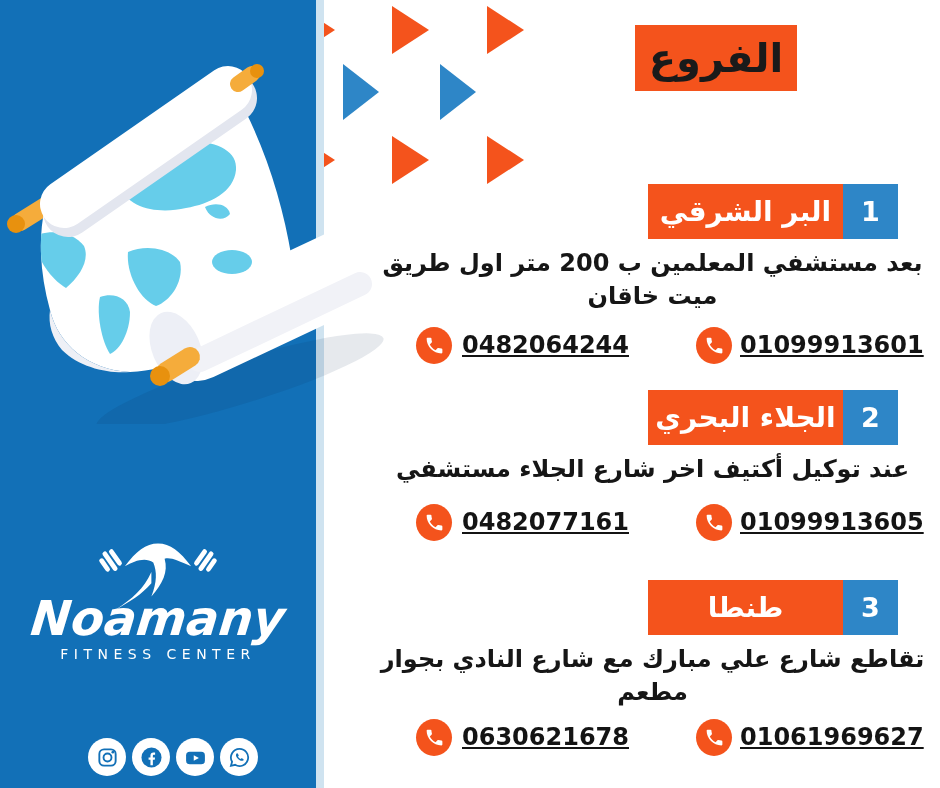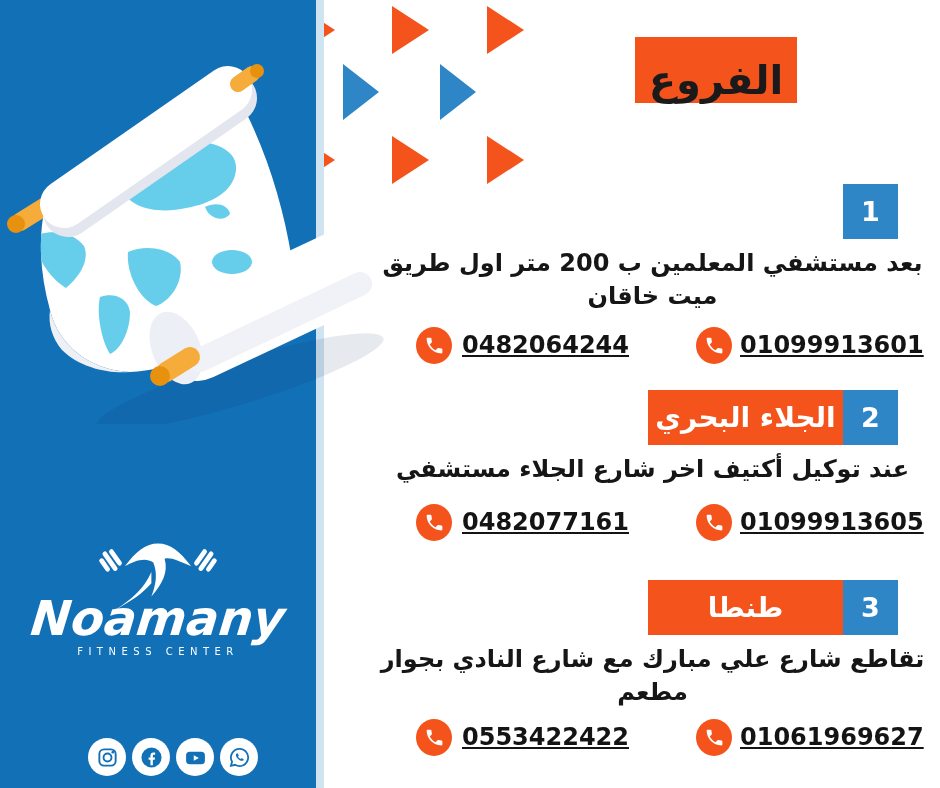--- a/index.html
+++ b/index.html
@@ -10,29 +10,29 @@
   .tri-o{border-top:24px solid transparent;border-bottom:24px solid transparent;border-left:37px solid #F4531C;}
   .tri-b{border-top:28px solid transparent;border-bottom:28px solid transparent;border-left:36px solid #2E86C7;}
   
   .left-panel{position:absolute;left:0;top:0;width:316px;height:788px;background:#1270B7;z-index:2;}
   .panel-edge{position:absolute;left:316px;top:0;width:8px;height:788px;background:#cfe3f0;z-index:2;}
   .scroll-art{position:absolute;left:0;top:52px;width:420px;height:372px;z-index:3;}
   
   .logo{position:absolute;left:18px;top:534px;width:280px;z-index:4;text-align:center;color:#fff;}
   .logo-figure{width:142px;height:76px;display:block;margin:0 auto -18px auto;}
   .logo-name{font-size:48px;font-weight:bold;font-style:italic;transform:skewX(-6deg);line-height:1.1;}
-  .logo-tagline{font-size:10px;letter-spacing:5.5px;margin-top:1px;font-weight:500;}
+  .logo-tagline{font-size:14px;letter-spacing:5.5px;margin-top:1px;font-weight:500;}
   
   .social{position:absolute;left:88px;top:738px;display:flex;gap:6px;z-index:4;}
   .social-circle{width:38px;height:38px;border-radius:50%;background:#fff;display:flex;align-items:center;justify-content:center;}
   .social-circle svg{width:23px;height:23px;display:block;}
   
   .title-box{position:absolute;left:635px;top:25px;width:162px;height:66px;background:#F4531C;
-             display:flex;align-items:flex-end;justify-content:center;z-index:4;
-             font-size:40px;font-weight:bold;color:#1A1A1A;margin-top:12px;}
+             display:flex;align-items:center;justify-content:center;z-index:4;
+             font-size:40px;font-weight:bold;color:#1A1A1A;}
   .branch{position:absolute;left:0;width:940px;height:210px;z-index:4;}
   .branch-0{top:184px;} .branch-1{top:390px;} .branch-2{top:580px;}
   .banner{position:absolute;left:648px;top:0;width:195px;height:55px;background:#F4531C;
           display:flex;align-items:center;justify-content:center;
           color:#fff;font-size:28px;font-weight:bold;}
   .num{position:absolute;left:843px;top:0;width:55px;height:55px;background:#2E86C7;
        display:flex;align-items:center;justify-content:center;
        color:#fff;font-size:27px;font-weight:bold;}
   .address{position:absolute;left:380px;top:63px;width:545px;text-align:center;
            color:#161616;font-size:24px;font-weight:bold;line-height:33px;}
@@ -141,20 +141,23 @@
         </svg>
     </div>
   </div>
 
   <div class="title-box">
     <span dir="rtl">الفروع</span>
   </div>
 
   <div id="branches">
     <div class="branch branch-0">
+      <div class="banner" dir="rtl">
+        <span>البر الشرقي</span>
+      </div>
       <div class="num">
         <span>1</span>
       </div>
       <div class="address" dir="rtl">
         <div class="addr-line">بعد مستشفي المعلمين ب 200 متر اول طريق</div>
         <div class="addr-line">ميت خاقان</div>
       </div>
       <div class="phones">
         <div class="phone-group pg-left">
           <span class="phone-badge">
@@ -216,21 +219,21 @@
       <div class="address" dir="rtl">
         <div class="addr-line">تقاطع شارع علي مبارك مع شارع النادي بجوار مطعم</div>
       </div>
       <div class="phones">
         <div class="phone-group pg-left">
           <span class="phone-badge">
             <svg viewBox="0 0 24 24">
                 <path d="M6.62 10.79c1.44 2.83 3.76 5.14 6.59 6.59l2.2-2.21c.27-.27.67-.36 1.02-.24 1.12.37 2.33.57 3.57.57.55 0 1 .45 1 1V20c0 .55-.45 1-1 1-9.39 0-17-7.61-17-17 0-.55.45-1 1-1h3.5c.55 0 1 .45 1 1 0 1.25.2 2.45.57 3.57.11.35.03.74-.25 1.02l-2.2 2.2z" fill="#ffffff"></path>
               </svg>
           </span>
-          <span class="phone-num" dir="ltr">0553422422</span>
+          <span class="phone-num" dir="ltr">0630621678</span>
         </div>
         <div class="phone-group pg-right">
           <span class="phone-badge">
             <svg viewBox="0 0 24 24">
                 <path d="M6.62 10.79c1.44 2.83 3.76 5.14 6.59 6.59l2.2-2.21c.27-.27.67-.36 1.02-.24 1.12.37 2.33.57 3.57.57.55 0 1 .45 1 1V20c0 .55-.45 1-1 1-9.39 0-17-7.61-17-17 0-.55.45-1 1-1h3.5c.55 0 1 .45 1 1 0 1.25.2 2.45.57 3.57.11.35.03.74-.25 1.02l-2.2 2.2z" fill="#ffffff"></path>
               </svg>
           </span>
           <span class="phone-num" dir="ltr">01061969627</span>
         </div>
       </div>

